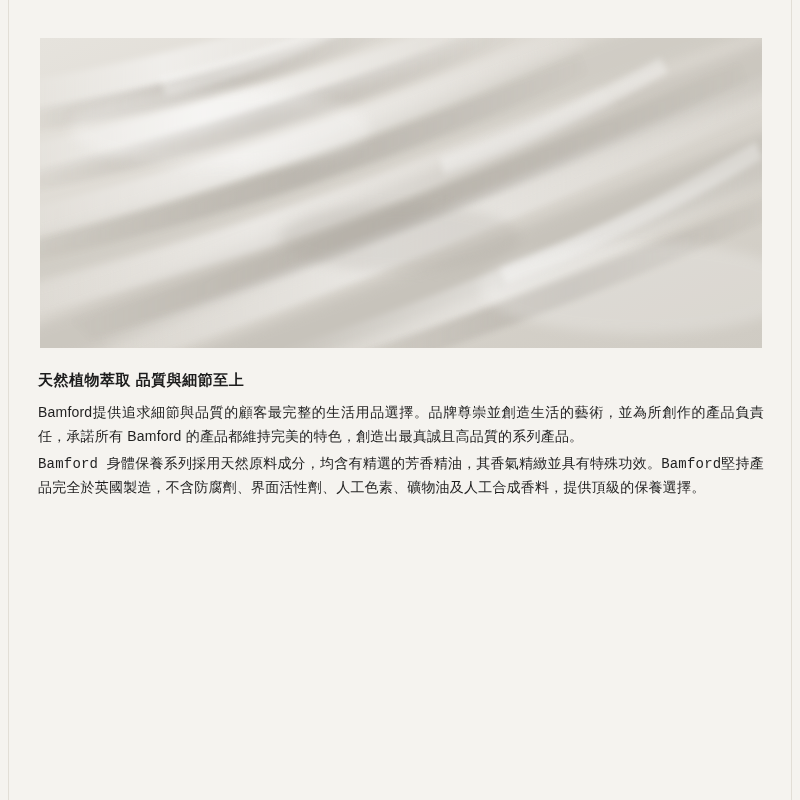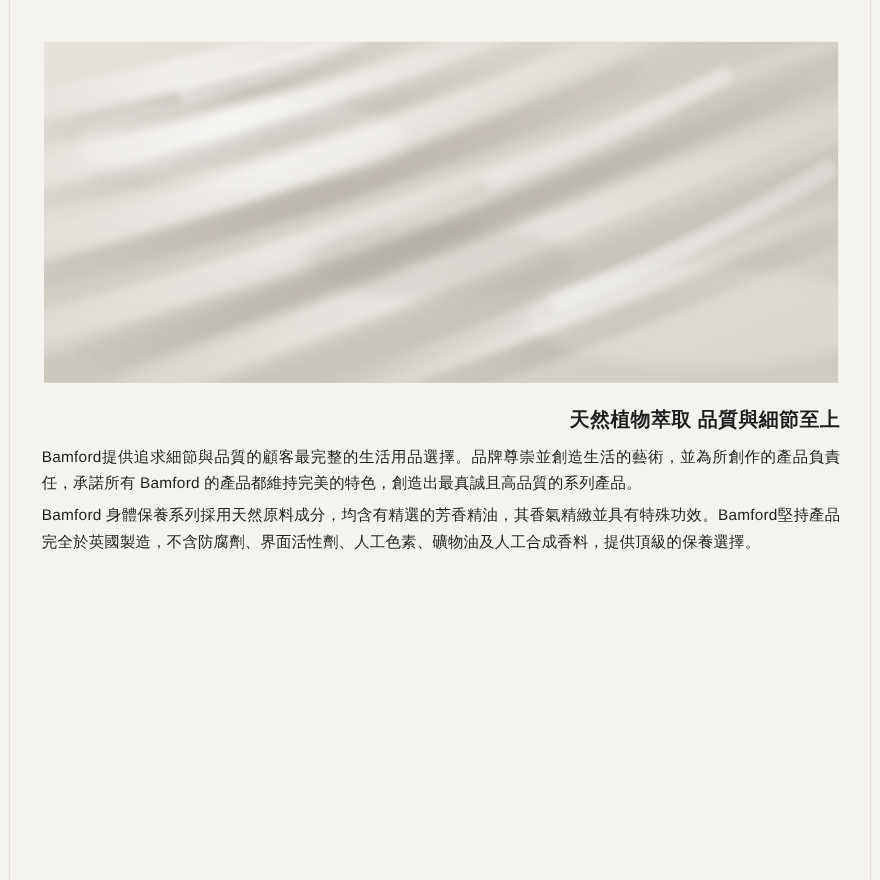--- a/index.html
+++ b/index.html
@@ -42,39 +42,39 @@
   }
   .hero svg { display: block; width: 100%; height: 100%; }
 
   .content {
     position: absolute;
     left: 38px;
     top: 370px;
     width: 726px;
   }
   .headline {
-    font-size: 18px;
+    font-size: 15px;
     font-weight: bold;
     color: #1c1c1c;
     letter-spacing: 0.5px;
     margin: 0 0 10px 0;
     line-height: 1.3;
-    text-align: right;
   }
   .para {
     font-size: 14px;
     color: #1f1f1f;
     line-height: 1.72;
     letter-spacing: 0.2px;
     margin: 0 0 2px 0;
     text-align: justify;
     text-justify: inter-ideograph;
   }
   .para.second {
     margin-top: 4px;
+    font-family: Liberation Mono, monospace;
   }
 </style>
 </head>
 <body>
 
 <div class="page">
 
   <div class="edge-line left"></div>
   <div class="edge-line right"></div>
 

